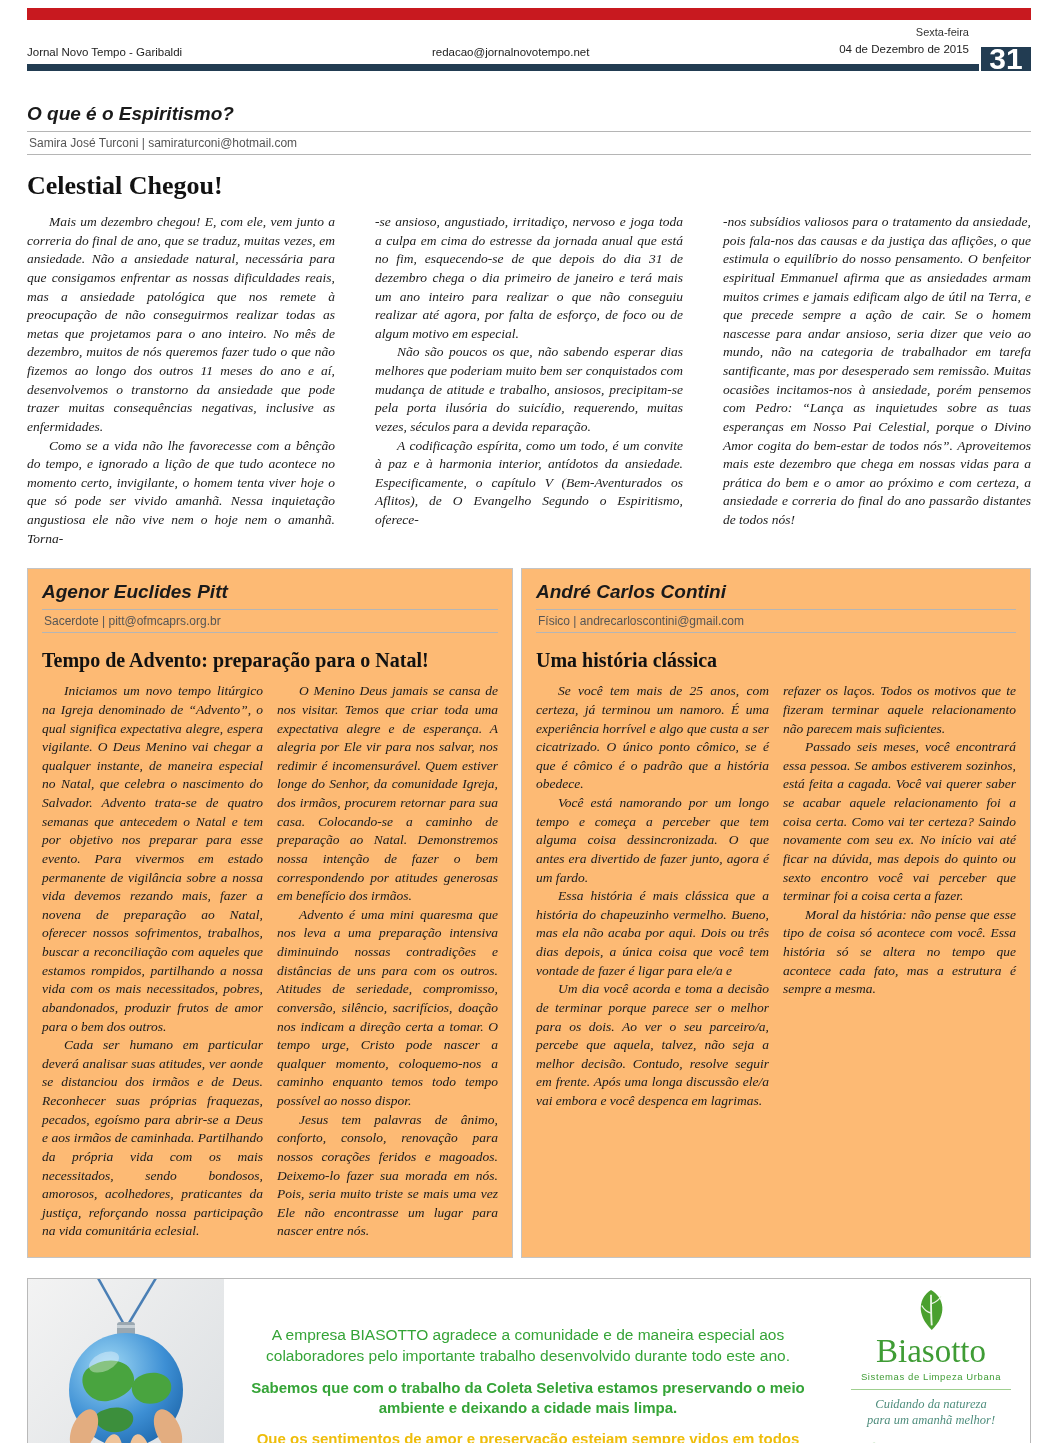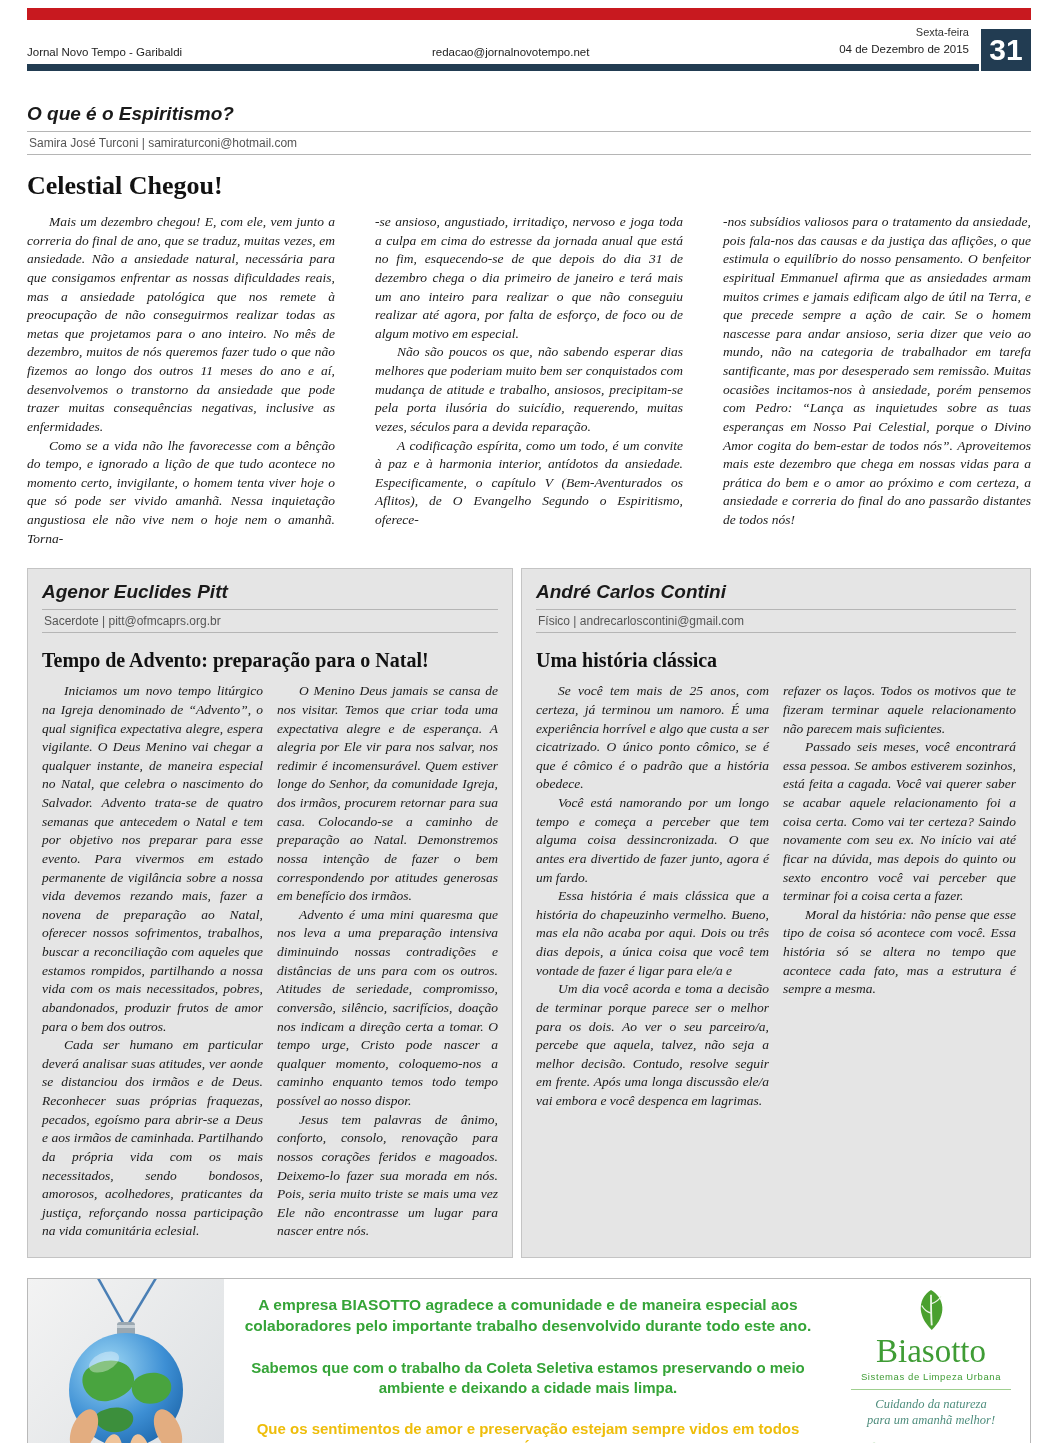--- a/index.html
+++ b/index.html
@@ -7,50 +7,50 @@
   body { font-family:"Liberation Serif", serif; }
   .page { width:1058px; height:1443px; margin:0 auto; background:#fff; position:relative; overflow:hidden; padding:0 27px; }
 
   
   .red-bar { margin-top:8px; height:12px; background:#c8191f; }
   .masthead { position:relative; height:44px; display:flex; align-items:flex-end; padding-bottom:6px; font-family:"Liberation Sans", sans-serif; font-size:11.5px; color:#222; }
   .mh-left { flex:0 0 auto; }
   .mh-center { flex:1; text-align:center; }
   .mh-right { flex:0 0 auto; text-align:right; padding-right:62px; line-height:1.5; }
   .mh-right .weekday { font-size:11px; color:#333; }
-  .page-num { position:absolute; right:0; bottom:-7px; width:50px; height:42px; background:#223c52; color:#fff; font-family:"Liberation Sans", sans-serif; font-weight:bold; font-size:30px; display:flex; align-items:center; justify-content:center; }
+  .page-num { position:absolute; right:0; bottom:-7px; width:50px; height:24px; background:#223c52; color:#fff; font-family:"Liberation Sans", sans-serif; font-weight:bold; font-size:30px; display:flex; align-items:center; justify-content:center; }
   .navy-rule { height:7px; background:#223c52; margin-right:52px; }
 
   
   .kicker-title { font-family:"Liberation Sans", sans-serif; font-weight:bold; font-style:italic; font-size:19px; color:#1a1a1a; margin-bottom:6px; }
   .thin-rule { height:1px; background:#b5b5b5; }
   .byline { font-family:"Liberation Sans", sans-serif; font-size:12px; color:#555; padding:4px 2px; }
 
   
   .article-espiritismo { margin-top:32px; }
   .headline-1 { font-family:"Liberation Serif", serif; font-weight:bold; font-size:26px; color:#111; margin:16px 0 12px; }
   .cols { display:flex; gap:40px; }
   .col { flex:1; font-style:italic; font-size:13.5px; line-height:1.38; text-align:justify; color:#1a1a1a; }
   .col p { text-indent:22px; }
   .col.cont p:first-child { text-indent:0; }
 
   
   .two-boxes { display:flex; gap:8px; margin-top:20px; }
-  .article-box { border:1px solid #c4c4c4; padding:12px 14px 16px; min-height:645px; background:#e5e5e5; }
+  .article-box { border:1px solid #c4c4c4; padding:12px 14px 16px; min-height:645px; background:#fdba74; }
   .box-left { flex:0 0 486px; }
   .box-right { flex:1; }
   .headline-2 { font-family:"Liberation Serif", serif; font-weight:bold; font-size:20px; color:#111; margin:16px 0 10px; }
   .article-box .cols { gap:14px; }
 
   
   .ad-banner { margin-top:20px; border:1px solid #b9b9b9; height:232px; display:flex; background:#fff; }
   .ad-illustration { flex:0 0 196px; height:100%; }
   .ad-illustration svg { display:block; width:100%; height:100%; }
   .ad-center { flex:1; padding:16px 20px 12px; display:flex; flex-direction:column; justify-content:space-between; text-align:center; font-family:"Liberation Sans", sans-serif; }
-  .ad-p1 { color:#35a437; font-weight:bold; font-size:15.5px; line-height:1.35; }
+  .ad-p1 { color:#35a437; font-weight:normal; font-size:15.5px; line-height:1.35;margin-top:30px; }
   .ad-p2 { color:#35a437; font-weight:bold; font-size:15px; line-height:1.35; }
   .ad-p3 { color:#eebd0a; font-weight:bold; font-size:15px; }
   .ad-p4 { color:#2f9e35; font-weight:bold; font-size:19px; letter-spacing:.5px; }
   .ad-logo { flex:0 0 198px; padding:8px 10px 6px; display:flex; flex-direction:column; align-items:center; justify-content:flex-start; }
   .leaf-icon svg { width:46px; height:46px; display:block; }
   .brand-name { font-family:"Liberation Serif", serif; font-size:33px; color:#3f9c35; line-height:1; margin-top:2px; }
   .brand-tagline { font-family:"Liberation Sans", sans-serif; font-size:9.5px; letter-spacing:.6px; color:#3f9c35; margin-top:3px; }
   .logo-rule { width:160px; height:1px; background:#9fcf8f; margin:7px 0 6px; }
   .brand-slogan { font-family:"Liberation Serif", serif; font-style:italic; font-size:12.5px; color:#4d8c7c; text-align:center; line-height:1.3; }
   .smma-block { margin-top:8px; display:flex; align-items:center; gap:6px; }

